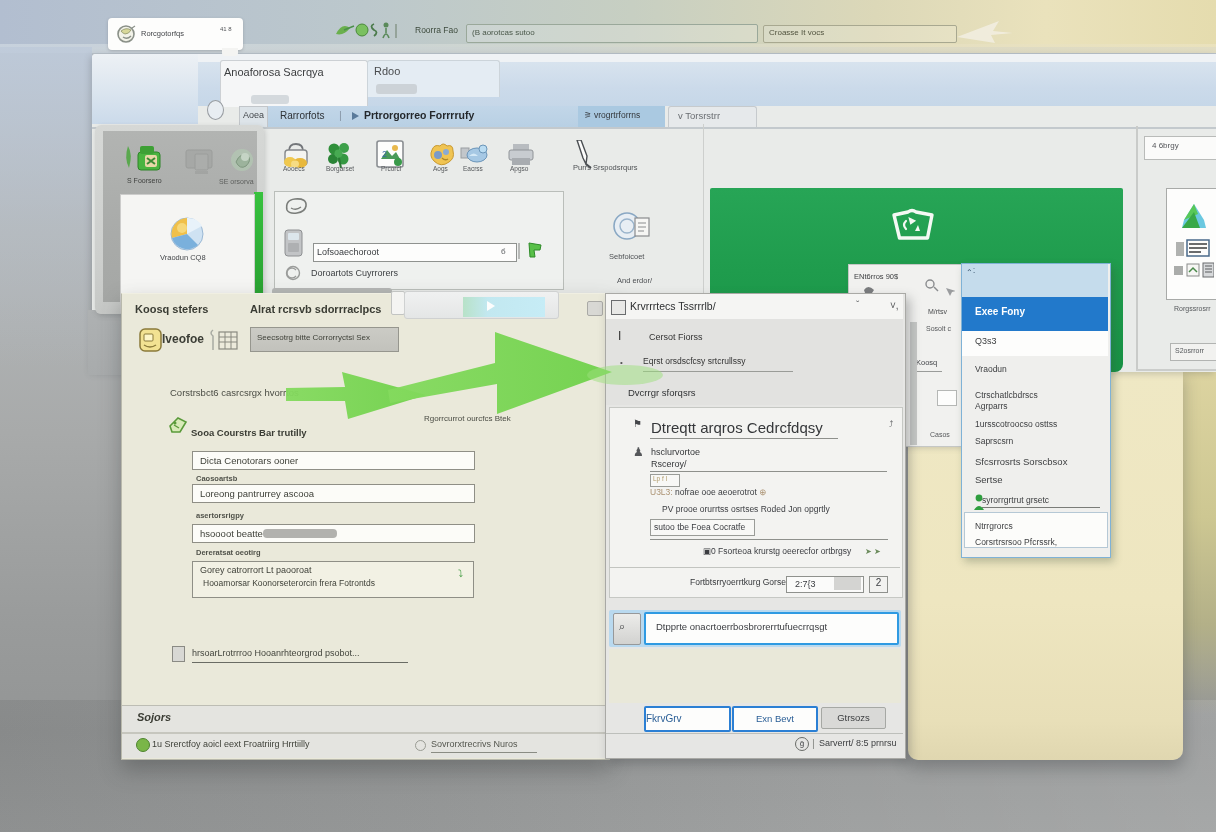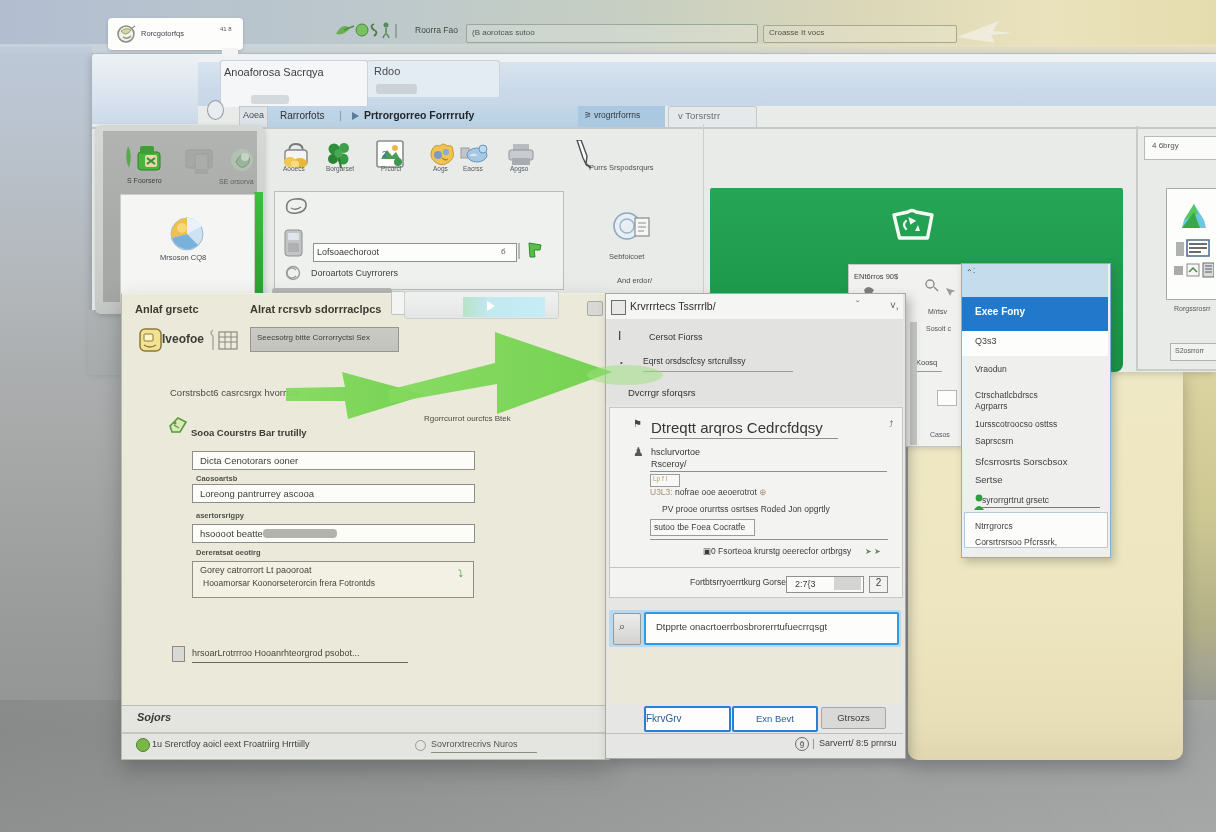--- a/index.html
+++ b/index.html
@@ -114,21 +114,21 @@
         <path d="M13 24 L18 28" stroke="#4a4e52" stroke-width="2"></path>
       </g>
     </svg>
 
     <div class="abs" style="left:191px;top:111px;width:40px;height:10px;font-size:6.5px;color:#55585b;">Aooecs</div>
     <div class="abs" style="left:234px;top:111px;width:44px;height:10px;font-size:6.5px;color:#55585b;">Borgarset</div>
     <div class="abs" style="left:289px;top:111px;width:40px;height:10px;font-size:6.5px;color:#55585b;">Prcorcl</div>
     <div class="abs" style="left:341px;top:111px;width:34px;height:10px;font-size:6.5px;color:#55585b;">Aogs</div>
     <div class="abs" style="left:371px;top:111px;width:38px;height:10px;font-size:6.5px;color:#55585b;">Eacrss</div>
     <div class="abs" style="left:418px;top:111px;width:38px;height:10px;font-size:6.5px;color:#55585b;">Apgso</div>
-    <div class="abs" style="left:481px;top:109px;width:95px;height:11px;font-size:7.5px;color:#4e5154;margin-left:16px;">Purrs Srspodsrqurs</div>
+    <div class="abs" style="left:481px;top:109px;width:95px;height:11px;font-size:7.5px;color:#4e5154;">Purrs Srspodsrqurs</div>
 
     <svg class="abs" style="left:521px;top:156px;" width="42" height="36" viewBox="0 0 42 36">
       <circle cx="14" cy="16" r="13" fill="#e8eef4" stroke="#8aa8c4" stroke-width="1.6"></circle>
       <circle cx="14" cy="16" r="7" fill="none" stroke="#9ab4cc" stroke-width="1.4"></circle>
       <rect x="22" y="8" width="14" height="18" fill="#f6f6f4" stroke="#8a8c8e" stroke-width="1.2"></rect>
       <path d="M25 13 h8 M25 17 h8 M25 21 h6" stroke="#8a8c8e" stroke-width="1"></path>
     </svg>
     <div class="abs" style="left:517px;top:198px;width:50px;height:10px;font-size:7.5px;color:#4e5154;">Sebfoicoet</div>
     <div class="abs" style="left:525px;top:222px;width:50px;height:10px;font-size:7.5px;color:#4e5154;">And erdor/</div>
     <div class="abs" style="left:611px;top:70px;width:1px;height:247px;background:#cdcfcd;"></div>
@@ -192,21 +192,21 @@
     </g>
 
     <g transform="translate(110,4)" opacity="0.9">
       <circle cx="12" cy="12" r="11" fill="#b4ccb4" opacity="0.7"></circle>
       <path d="M6 14 Q10 4 18 8 Q22 12 16 18 Q10 22 6 14" fill="#9ab49a" stroke="#7a947a" stroke-width="1"></path>
       <circle cx="15" cy="9" r="4" fill="#c8d8c8"></circle>
     </g>
   </svg>
 
   <div class="abs" id="w2b" style="left:120px;top:194px;width:133px;height:117px;background:#f5f5f3;border:1px solid #cmc;border:1px solid #cccccb;"></div>
-  <div class="abs" style="left:160px;top:253px;width:70px;height:10px;font-size:7.5px;color:#44474a;">Mrsoson CQ8</div>
+  <div class="abs" style="left:160px;top:253px;width:70px;height:10px;font-size:7.5px;color:#44474a;">Vraodun CQ8</div>
   <svg class="abs" style="left:168px;top:216px;" width="38" height="36" viewBox="0 0 38 36">
     <circle cx="19" cy="18" r="16" fill="#cfe2f2" stroke="#9ab8d4" stroke-width="1"></circle>
     <path d="M19 2 A16 16 0 0 0 4 22 L19 18 Z" fill="#f0c04a"></path>
     <path d="M19 18 L34 10 A16 16 0 0 0 19 2 Z" fill="#e8f2fa"></path>
     <path d="M4 22 A16 16 0 0 0 30 29 L19 18 Z" fill="#7ab0dc"></path>
     <circle cx="14" cy="12" r="5" fill="#f6d87a"></circle>
   </svg>
 
   <div class="abs" id="fpanel" style="left:274px;top:191px;width:288px;height:97px;background:#eff1ef;border:1px solid #babeba;"></div>
   <svg class="abs" style="left:283px;top:196px;" width="262" height="90" viewBox="0 0 262 90">
@@ -233,21 +233,21 @@
   <div class="abs" style="left:317px;top:247px;width:120px;height:11px;font-size:9px;color:#3a3d40;">Lofsoaechoroot</div>
   <div class="abs" style="left:501px;top:247px;width:10px;height:10px;font-size:8px;color:#55585b;">б</div>
   <div class="abs" style="left:518px;top:243px;width:2px;height:16px;background:#b8bab8;"></div>
   <div class="abs" style="left:311px;top:268px;width:130px;height:11px;font-size:9px;color:#3e4144;">Doroartots Cuyrrorers</div>
   <div class="abs" style="left:272px;top:288px;width:120px;height:7px;background:#b5b7b5;border-radius:3px;"></div>
 
   <div class="abs" id="dlg" style="left:121px;top:293px;width:487px;height:465px;
     background:#eae9da;border:1px solid #b9b9ac;border-top:1px solid #f0efe2;
     box-shadow:0 10px 20px rgba(60,62,64,.38);"></div>
 
-  <div class="abs" style="left:135px;top:303px;width:110px;height:13px;font-size:11px;font-weight:bold;color:#3a3c34;">Anlaf grsetc</div>
+  <div class="abs" style="left:135px;top:303px;width:110px;height:13px;font-size:11px;font-weight:bold;color:#3a3c34;">Koosq stefers</div>
   <div class="abs" style="left:250px;top:303px;width:160px;height:13px;font-size:11px;font-weight:bold;color:#3a3c34;">Alrat rcrsvb sdorrraclpcs</div>
   <div class="abs" style="left:162px;top:332px;width:60px;height:14px;font-size:12px;font-weight:bold;color:#3c3e36;">Iveofoe</div>
   <svg class="abs" style="left:139px;top:328px;" width="102" height="26" viewBox="0 0 102 26">
     <rect x="1" y="1" width="21" height="22" rx="5" fill="#f2e292" stroke="#8a7a3a" stroke-width="1.5"></rect>
     <rect x="5" y="6" width="9" height="7" rx="1" fill="#fdf6c8" stroke="#8a7a3a" stroke-width="1"></rect>
     <path d="M5 17 q6 4 12 0" stroke="#8a7a3a" stroke-width="1.5" fill="none"></path>
     <path d="M74 2 q-4 3 0 6 v14" stroke="#a8aaa2" stroke-width="1.5" fill="none"></path>
     <rect x="80" y="4" width="18" height="17" fill="#eceadb" stroke="#8a8a80" stroke-width="1.2"></rect>
     <path d="M80 9 h18 M80 14 h18 M86 4 v17 M92 4 v17" stroke="#8a8a80" stroke-width="1"></path>
   </svg>

